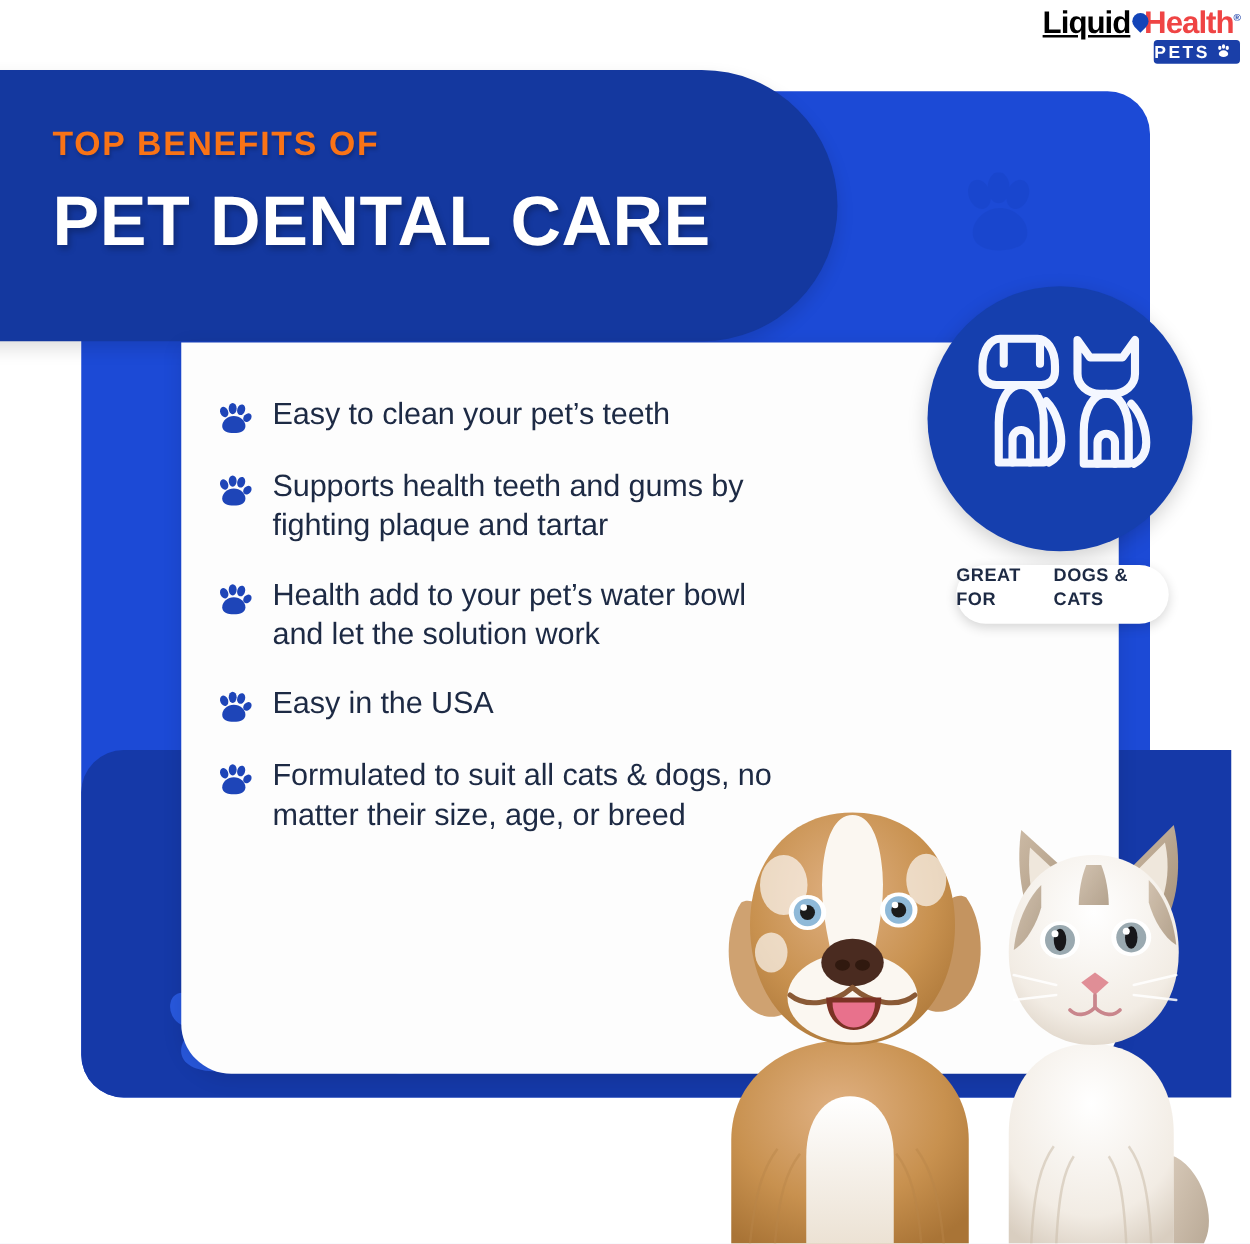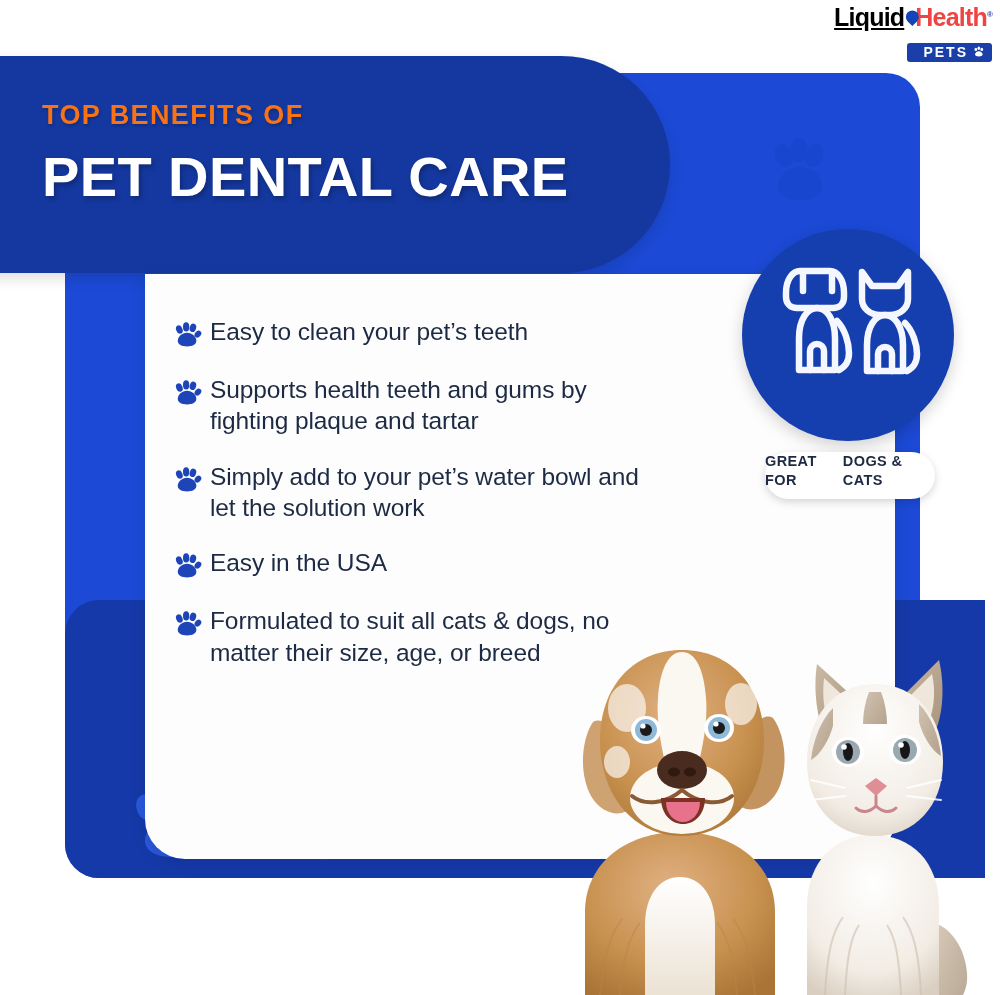--- a/index.html
+++ b/index.html
@@ -62,22 +62,22 @@
   }
   .logo-tm {
     font-size: 8px;
     vertical-align: super;
     font-weight: 700;
   }
   .logo-pets {
     display: inline-flex;
     align-items: center;
     gap: 5px;
-    margin-top: 15px;
-    padding: 2px 7px 3px 16px;
+    margin-top: 4px;
+    padding: 2px 7px 3px 0;
     background: #1a3fa8;
     border-radius: 3px;
     color: #ffffff;
     font-size: 14px;
     font-weight: 800;
     letter-spacing: 2px;
     line-height: 1;
   }
   .logo-paw-mini {
     width: 12px;
@@ -174,21 +174,21 @@
     left: 28px;
     top: 42px;
     width: 470px;
     margin: 0;
     padding: 0;
     list-style: none;
   }
   .benefit-item {
     display: flex;
     align-items: flex-start;
-    gap: 8px;
+    gap: 16px;
     margin-bottom: 24px;
   }
   .benefit-item:last-child { margin-bottom: 0; }
   .paw-bullet {
     flex: 0 0 auto;
     width: 29px;
     height: 29px;
     margin-top: 5px;
   }
   .benefit-text {
@@ -338,21 +338,21 @@
       <li class="benefit-item">
         <svg class="paw-bullet" viewBox="0 0 64 64">
           <g fill="#1e45b8">
             <ellipse cx="14" cy="19" rx="7" ry="9.5" transform="rotate(-22 14 19)"></ellipse>
             <ellipse cx="29" cy="13" rx="7" ry="10"></ellipse>
             <ellipse cx="44" cy="15" rx="7" ry="9.5" transform="rotate(16 44 15)"></ellipse>
             <ellipse cx="55" cy="29" rx="6.5" ry="8.5" transform="rotate(40 55 29)"></ellipse>
             <path d="M31 26c11 0 20.5 8.5 20.5 17.5S42.5 56 31 56 10.5 52.5 10.5 43.5 20 26 31 26z"></path>
           </g>
         </svg>
-        <span class="benefit-text">Simply add to your pet’s water bowl and let the solution work</span>
+        <span class="benefit-text">Health add to your pet’s water bowl and let the solution work</span>
       </li>
 
       <li class="benefit-item">
         <svg class="paw-bullet" viewBox="0 0 64 64">
           <g fill="#1e45b8">
             <ellipse cx="14" cy="19" rx="7" ry="9.5" transform="rotate(-22 14 19)"></ellipse>
             <ellipse cx="29" cy="13" rx="7" ry="10"></ellipse>
             <ellipse cx="44" cy="15" rx="7" ry="9.5" transform="rotate(16 44 15)"></ellipse>
             <ellipse cx="55" cy="29" rx="6.5" ry="8.5" transform="rotate(40 55 29)"></ellipse>
             <path d="M31 26c11 0 20.5 8.5 20.5 17.5S42.5 56 31 56 10.5 52.5 10.5 43.5 20 26 31 26z"></path>

